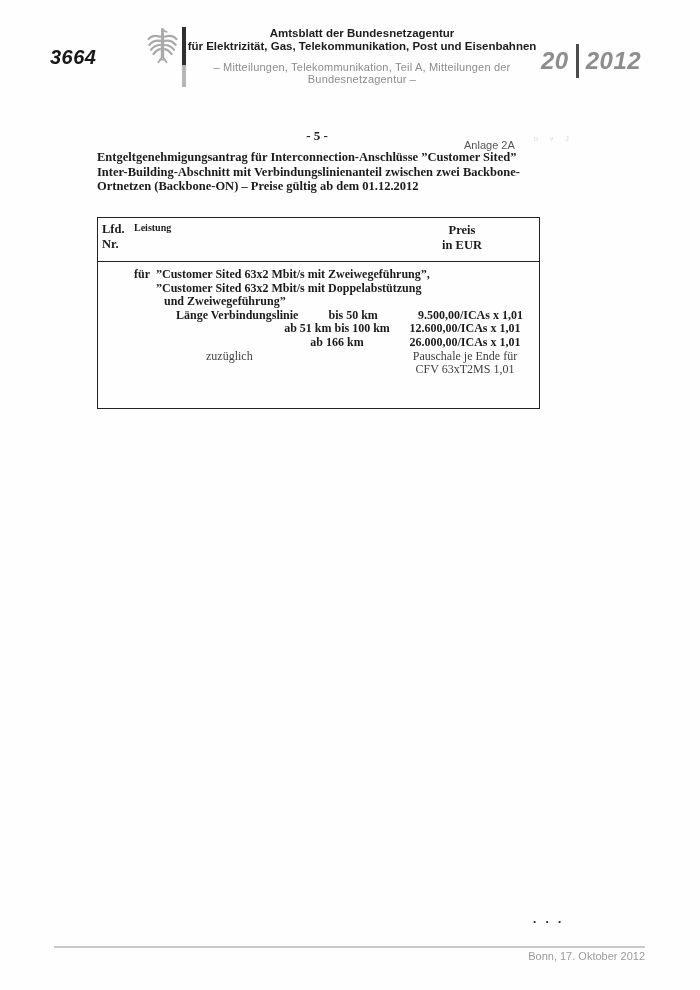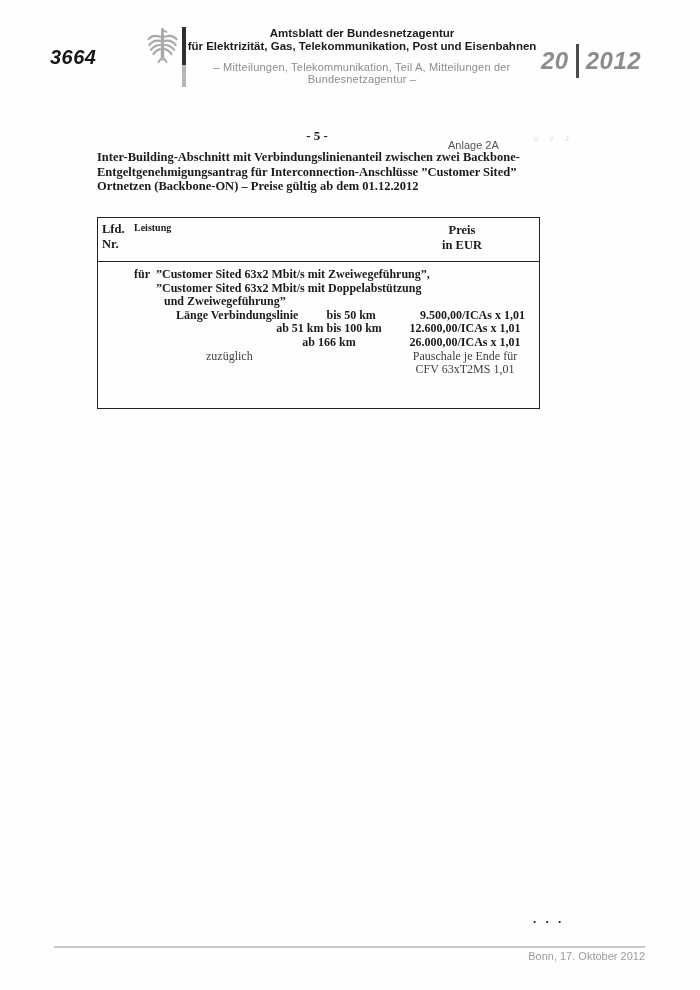--- a/index.html
+++ b/index.html
@@ -43,21 +43,21 @@
     font-size:24px;color:#8d8d8d;letter-spacing:.5px;
   }
   .issue .sep{width:3px;height:34px;background:#4c4c4c;margin:0 7px;}
 
   
   .page-number{
     position:absolute;left:277px;top:128px;width:80px;
     text-align:center;font-weight:bold;font-size:13px;
   }
   .annex{
-    position:absolute;left:448px;top:139px;
+    position:absolute;left:464px;top:139px;
     font-family:"Liberation Sans", sans-serif;
     font-size:11px;color:#555;
   }
   .faint-marks{
     position:absolute;left:534px;top:135px;
     font-family:"Liberation Sans", sans-serif;
     font-size:7px;color:#777;opacity:.3;letter-spacing:5px;
   }
   .doc-title{
     position:absolute;left:97px;top:150px;
@@ -78,21 +78,21 @@
     border-bottom:1.5px solid #222;
   }
   .pt-col1{position:absolute;left:4px;top:4px;line-height:15px;font-size:12.5px;}
   .pt-col2{position:absolute;left:36px;top:4px;font-size:10px;}
   .pt-col3{position:absolute;left:302px;top:5px;width:124px;text-align:center;line-height:15px;font-size:12.5px;}
   .pt-body{padding-top:6px;}
   .trow{display:flex;height:13.6px;line-height:13.6px;white-space:nowrap;}
   .c-label{flex:1;display:flex;}
   .c-prefix{display:inline-block;width:22px;}
   .c-km{width:120px;text-align:center;}
-  .c-price{width:124px;margin-left:14px;margin-right:12px;text-align:center;}
+  .c-price{width:124px;margin-left:6px;margin-right:12px;text-align:center;}
   .r0 .c-label{padding-left:36px;}
   .r1 .c-label{padding-left:58px;}
   .r2 .c-label{padding-left:66px;}
   .r3 .c-label{padding-left:78px;}
   .r6 .c-label{padding-left:108px;}
   .r6 .c-label,.r6 .c-price,.r7 .c-price{font-weight:400;color:#3e3e3e;}
 
   
   .dots{
     position:absolute;left:533px;top:911px;
@@ -155,22 +155,22 @@
     <span>20</span>
     <span class="sep"></span>
     <span>2012</span>
   </div>
 
   <div class="page-number">- 5 -</div>
   <div class="annex">Anlage 2A</div>
   <div class="faint-marks">u v J</div>
 
   <div class="doc-title">
+    <div>Entgeltgenehmigungsantrag für Interconnection-Anschlüsse ”Customer Sited”</div>
     <div>Inter-Building-Abschnitt mit Verbindungslinienanteil zwischen zwei Backbone-</div>
-    <div>Entgeltgenehmigungsantrag für Interconnection-Anschlüsse ”Customer Sited”</div>
     <div>Ortnetzen (Backbone-ON) – Preise gültig ab dem 01.12.2012</div>
   </div>
 
   <div class="price-table">
     <div class="pt-head">
       <div class="pt-col1">
         <div>Lfd.</div>
         <div>Nr.</div>
       </div>
       <div class="pt-col2">Leistung</div>

